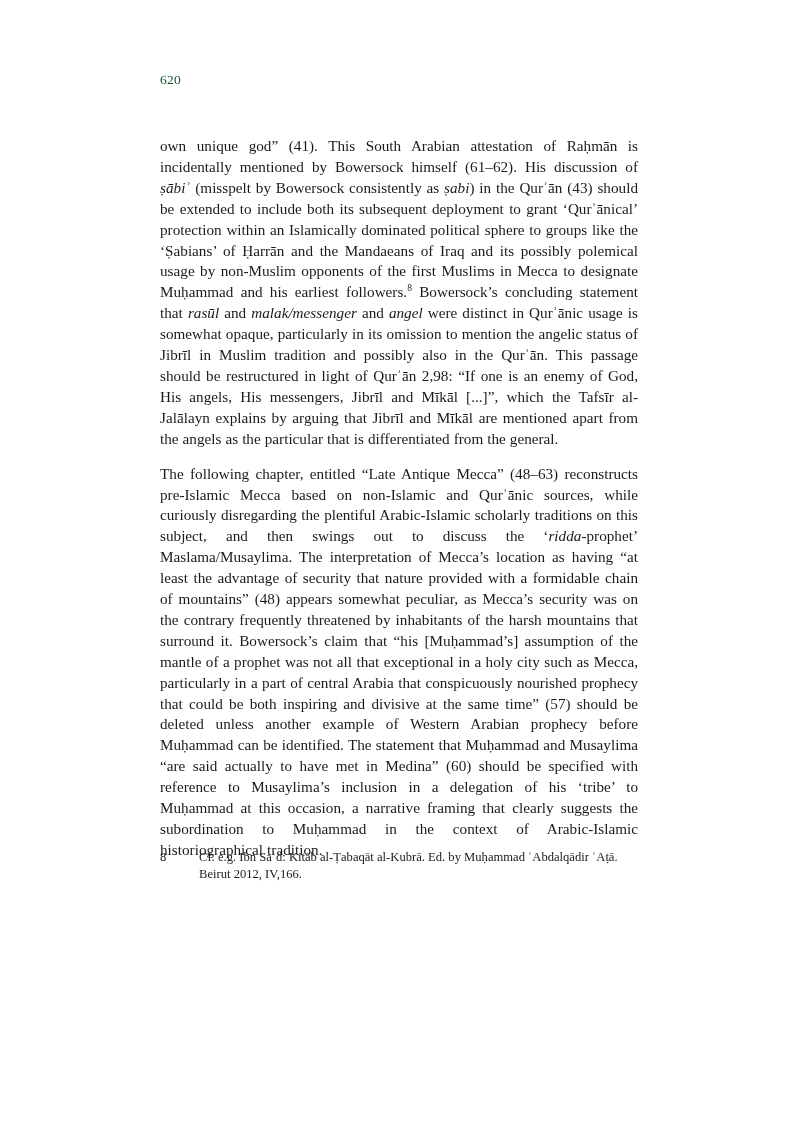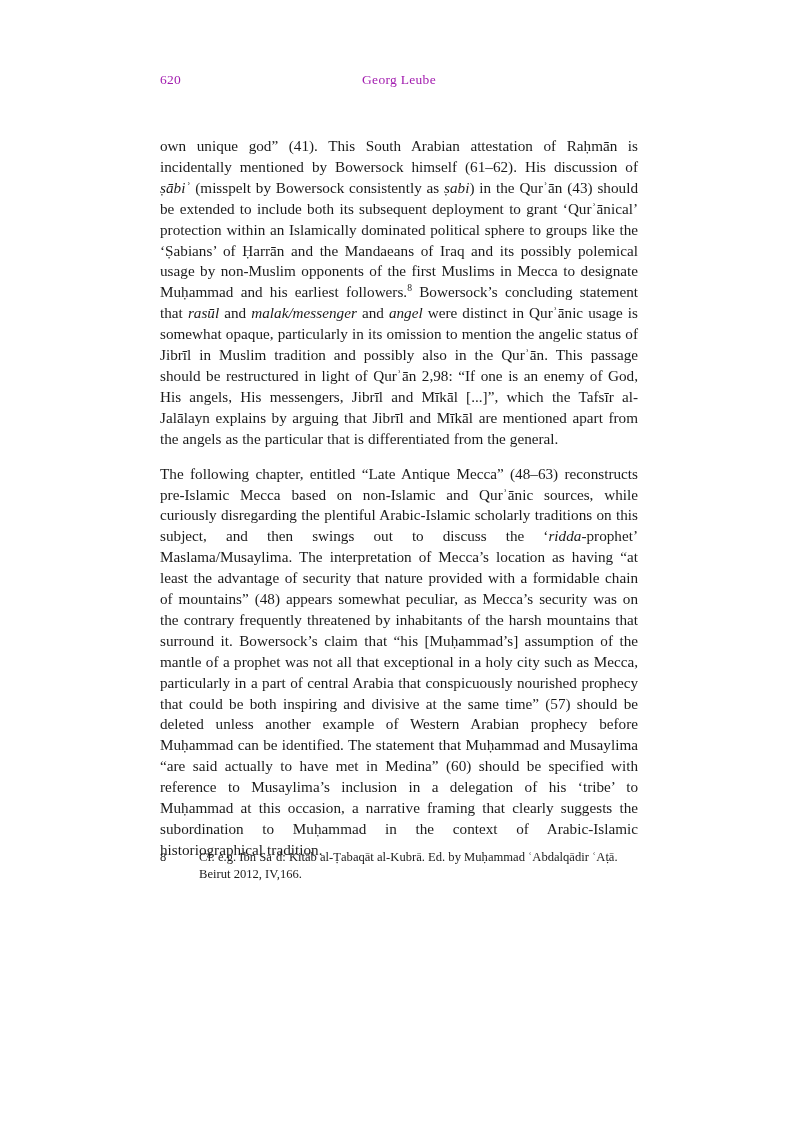--- a/index.html
+++ b/index.html
@@ -21,21 +21,21 @@
   }
 
   
   .running-head {
     position: absolute;
     left: 160px;
     top: 72px;
     width: 478px;
     height: 18px;
     font-size: 13.5px;
-    color: #a21caf;
+    color: #14532d;
   }
   .folio {
     position: absolute;
     left: 0;
     top: 0;
     font-size: 13.5px;
     letter-spacing: 0.2px;
   }
   .head-title {
     position: absolute;
@@ -100,21 +100,20 @@
     text-align: left;
   }
 </style>
 </head>
 <body>
 
 <div class="page">
 
   <div class="running-head">
     <span class="folio">620</span>
-    <span class="head-title">Georg Leube</span>
   </div>
 
   <div class="textblock">
     <p class="body-par" id="par-1"><span>own unique god” (41). This South Arabian attestation of Raḥmān is incidentally mentioned by Bowersock himself (61–62). His discussion of </span><span class="it">ṣābiʾ</span><span> (misspelt by Bowersock consistently as </span><span class="it">ṣabi</span><span>) in the Qurʾān (43) should be extended to include both its subsequent deployment to grant ‘Qurʾānical’ protection within an Islamically dominated political sphere to groups like the ‘Ṣabians’ of Ḥarrān and the Mandaeans of Iraq and its possibly polemical usage by non-Muslim opponents of the first Muslims in Mecca to designate Muḥammad and his earliest followers.</span><sup class="fn-ref">8</sup><span> Bowersock’s concluding statement that </span><span class="it">rasūl</span><span> and </span><span class="it">malak/messenger</span><span> and </span><span class="it">angel</span><span> were distinct in Qurʾānic usage is somewhat opaque, particularly in its omission to mention the angelic status of Jibrīl in Muslim tradition and possibly also in the Qurʾān. This passage should be restructured in light of Qurʾān 2,98: “If one is an enemy of God, His angels, His messengers, Jibrīl and Mīkāl [...]”, which the Tafsīr al-Jalālayn explains by arguing that Jibrīl and Mīkāl are mentioned apart from the angels as the particular that is differentiated from the general.</span></p>
     <p class="body-par" id="par-2"><span>The following chapter, entitled “Late Antique Mecca” (48–63) reconstructs pre-Islamic Mecca based on non-Islamic and Qurʾānic sources, while curiously disregarding the plentiful Arabic-Islamic scholarly traditions on this subject, and then swings out to discuss the ‘</span><span class="it">ridda</span><span>-prophet’ Maslama/Musaylima. The interpretation of Mecca’s location as having “at least the advantage of security that nature provided with a formidable chain of mountains” (48) appears somewhat peculiar, as Mecca’s security was on the contrary frequently threatened by inhabitants of the harsh mountains that surround it. Bowersock’s claim that “his [Muḥammad’s] assumption of the mantle of a prophet was not all that exceptional in a holy city such as Mecca, particularly in a part of central Arabia that conspicuously nourished prophecy that could be both inspiring and divisive at the same time” (57) should be deleted unless another example of Western Arabian prophecy before Muḥammad can be identified. The statement that Muḥammad and Musaylima “are said actually to have met in Medina” (60) should be specified with reference to Musaylima’s inclusion in a delegation of his ‘tribe’ to Muḥammad at this occasion, a narrative framing that clearly suggests the subordination to Muḥammad in the context of Arabic-Islamic historiographical tradition.</span></p>
   </div>
 
   <div class="footnotes">
     <div class="footnote" id="fn-1">
       <span class="fn-num">8</span>

